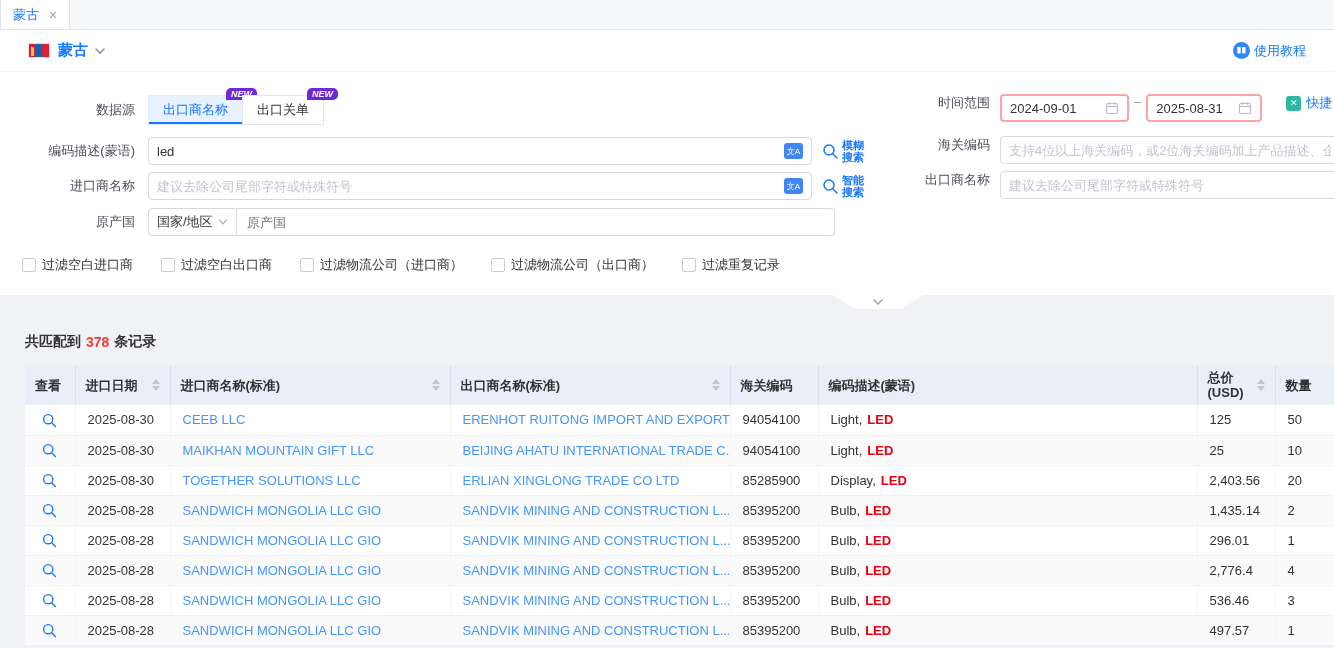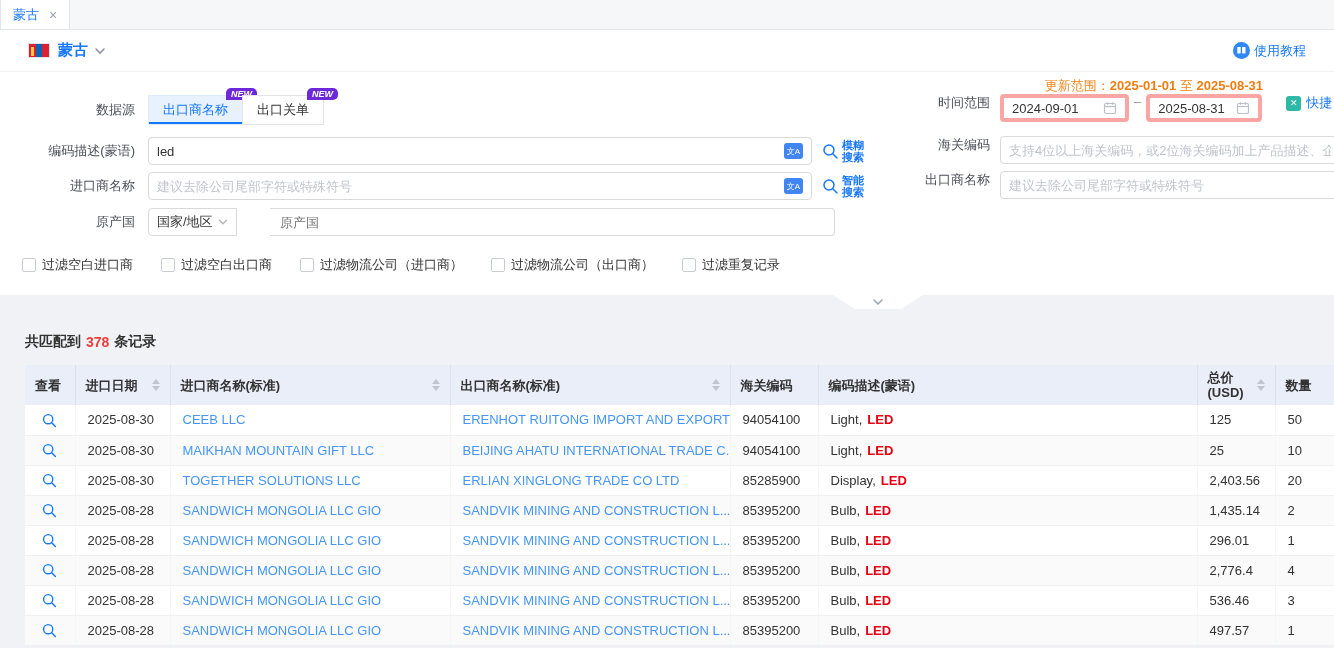--- a/index.html
+++ b/index.html
@@ -37,21 +37,21 @@
   .src-tab{position:relative;height:30px;padding:0 14px;display:flex;align-items:center;font-size:13px;
     color:#333;background:#fff;border:1px solid #e3e5e9;cursor:pointer;}
   .src-tab + .src-tab{margin-left:-1px;}
   .src-tab[data-active="true"]{background:#e8f1fe;color:#1677ff;border-color:#dcebfd;box-shadow:inset 0 -2px 0 #1677ff;}
   .new-badge{position:absolute;top:-8px;right:-15px;background:#6d28d9;color:#fff;font-size:9px;font-weight:bold;
     font-style:italic;padding:2px 5px 1px;border-radius:5px 5px 5px 0;line-height:1;}
 
   .rgroup{position:absolute;left:858px;top:0;height:100%;display:flex;align-items:flex-start;}
   .rlabel{width:132px;text-align:right;margin-right:10px;font-size:13px;color:#4a4e57;flex:none;}
 
-  .date-input{height:28px;border:4px solid #fca5a5;border-radius:4px;display:flex;align-items:center;
+  .date-input{height:28px;border:2px solid #fca5a5;border-radius:4px;display:flex;align-items:center;
     padding:0 8px;font-size:13px;color:#333;background:#fff;}
   .date-input .dval{flex:1;}
   .d1{width:129px;} .d2{width:116px;}
   .dash{color:#999;margin:0 5px;font-size:13px;}
   .quick{display:flex;align-items:center;gap:5px;margin-left:24px;white-space:nowrap;cursor:pointer;}
   .quick-ic{width:15px;height:15px;background:#2fb8a5;border-radius:3px;color:#fff;font-size:9px;font-weight:bold;
     display:flex;align-items:center;justify-content:center;flex:none;}
   .quick span.qt{color:#1677ff;font-size:13px;}
 
   .main-input{width:664px;height:28px;border:1px solid #d9d9d9;border-radius:4px;display:flex;align-items:center;
@@ -60,21 +60,21 @@
   .main-input input::placeholder,.rinput input::placeholder{color:#c0c4cc;}
   .trans-ic{width:19px;height:16px;background:#4285f4;border-radius:3px;color:#fff;font-size:8px;
     display:flex;align-items:center;justify-content:center;flex:none;cursor:pointer;}
   .search-btn{display:flex;align-items:center;gap:3px;margin-left:10px;cursor:pointer;color:#1677ff;font-weight:bold;}
   .search-btn .stxt{width:26px;font-size:11px;line-height:12px;word-break:break-all;}
 
   .rinput{width:340px;height:28px;border:1px solid #d9d9d9;border-radius:4px;display:flex;align-items:center;
     padding:0 8px;background:#fff;}
   .rinput input{flex:1;border:none;outline:none;font-size:13px;background:transparent;min-width:0;}
 
-  .origin-group{display:flex;margin-left:13px;height:28px;width:687px;gap:33px;}
+  .origin-group{display:flex;margin-left:13px;height:28px;width:687px;}
   .origin-select{width:89px;border:1px solid #d9d9d9;border-radius:4px 0 0 4px;display:flex;align-items:center;
     justify-content:space-between;padding:0 8px;font-size:13px;color:#333;background:#fff;cursor:pointer;flex:none;}
   .origin-input{flex:1;border:1px solid #d9d9d9;border-left:none;border-radius:0 4px 4px 0;display:flex;align-items:center;padding:0 10px;background:#fff;}
   .origin-input input{width:100%;border:none;outline:none;font-size:13px;background:transparent;}
 
   .checks{padding-left:22px;display:flex;gap:28px;}
   .check-item{display:flex;align-items:center;gap:6px;font-size:13px;color:#333;cursor:pointer;}
   .cbox{width:14px;height:14px;border:1px solid #c9ccd4;border-radius:2px;background:#fff;flex:none;}
 
   .collapse-handle{position:absolute;top:100%;left:833px;width:90px;height:14px;background:#fff;
@@ -132,25 +132,20 @@
         <circle cx="8.5" cy="8.5" r="8.5" fill="#2f88f5"></circle>
         <rect x="4.3" y="5" width="3.4" height="6.4" rx="0.6" fill="#fff"></rect>
         <rect x="9.1" y="5" width="3.4" height="6.4" rx="0.6" fill="#fff"></rect>
       </svg>
     <span>使用教程</span>
   </div>
 </div>
 
 <div class="filter-panel">
 
-  <div class="update-range">
-    <span>更新范围：</span><b>2025-01-01</b>
-    <span>至</span>
-    <b>2025-08-31</b>
-  </div>
 
   <div class="frow row-source">
     <span class="flabel">数据源</span>
     <div class="src-tabs">
 
         <div class="src-tab" data-active="true">
           <span>出口商名称</span>
           <span class="new-badge">NEW</span>
         </div>
 

